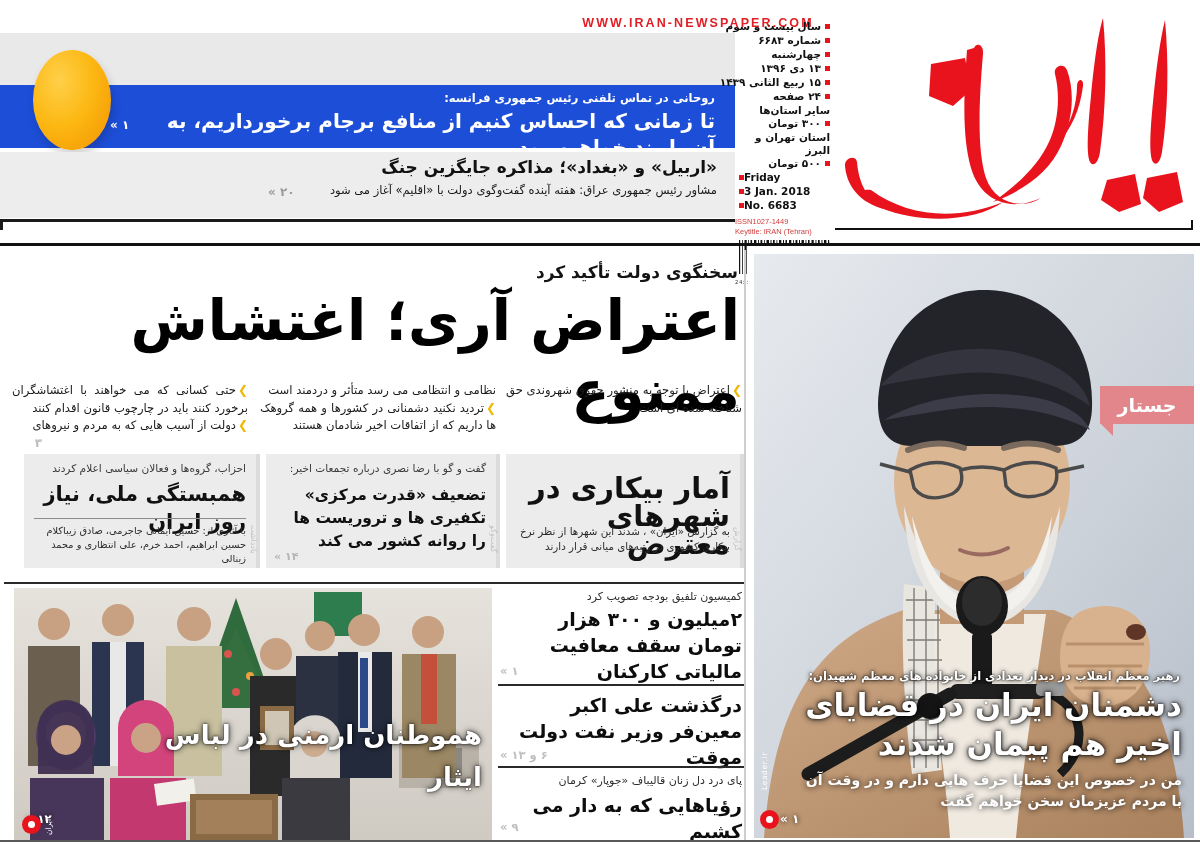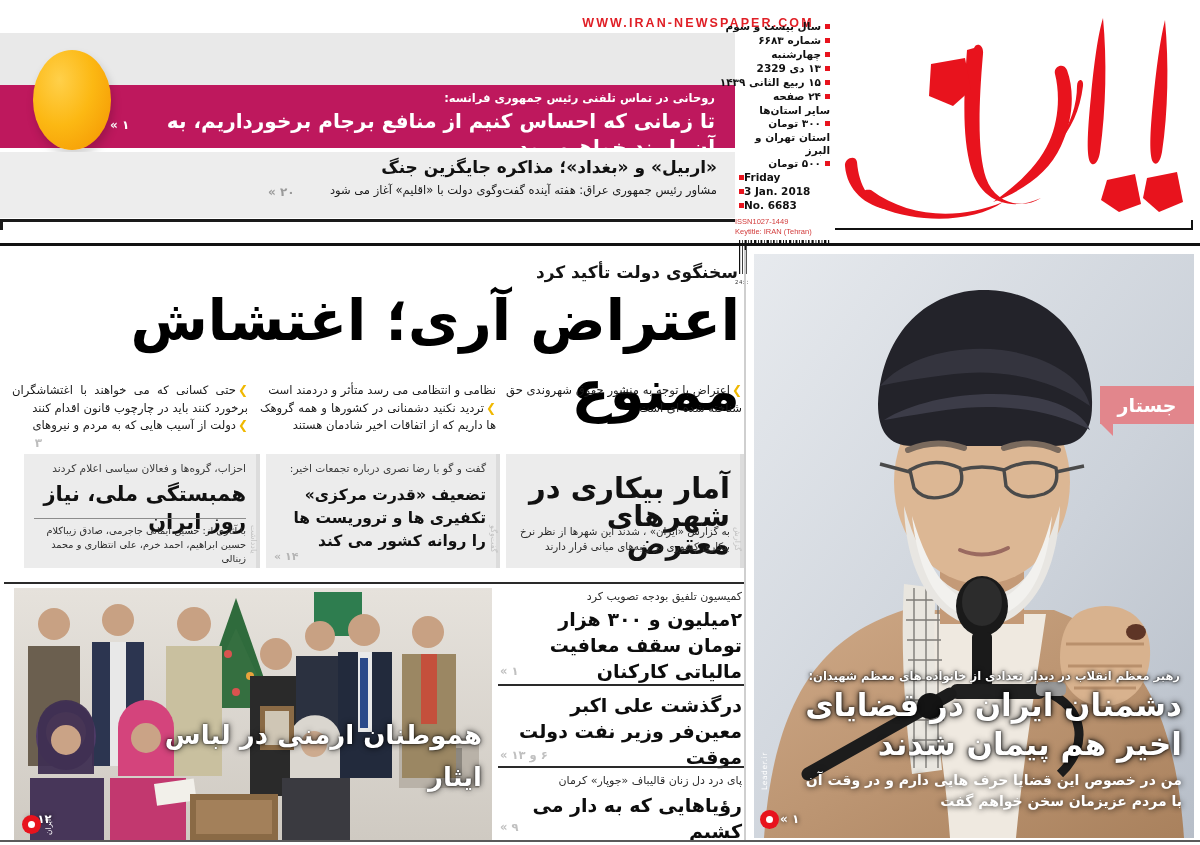--- a/index.html
+++ b/index.html
@@ -17,21 +17,21 @@
   .url-bar{
     position:absolute;right:292px;top:16px;width:420px;text-align:center;
     direction:ltr;
     font-family:"Liberation Sans",sans-serif;
     font-size:12.5px;letter-spacing:2.1px;font-weight:700;color:#e01f26;
   }
 
   .mh-left{position:absolute;left:0;top:33px;width:735px;height:205px;}
   .greyband{position:absolute;left:0;top:0;width:735px;height:52px;background:#e9e9e9;}
   .redband{
-    position:absolute;left:0;top:52px;width:735px;height:63px;background:#be185d;
+    position:absolute;left:0;top:52px;width:735px;height:63px;background:#1d4ed8;
   }
   .redband-inner{position:absolute;right:0;top:0;width:735px;height:63px;}
   .kicker-red{
     position:absolute;right:20px;top:6px;left:245px;text-align:right;
     font-size:11.5px;color:#ffffff;font-weight:700;letter-spacing:.2px;
   }
   .lead-red{
     position:absolute;right:20px;top:23px;left:150px;text-align:right;
     font-size:20px;line-height:26px;color:#ffffff;font-weight:700;
   }
@@ -264,21 +264,21 @@
       <div class="info-row">
           <span class="sq"></span>
           <span>شماره ۶۶۸۳</span>
         </div>
       <div class="info-row">
           <span class="sq"></span>
           <span>چهارشنبه</span>
         </div>
       <div class="info-row">
           <span class="sq"></span>
-          <span>۱۳ دی 2329</span>
+          <span>۱۳ دی ۱۳۹۶</span>
         </div>
       <div class="info-row">
           <span class="sq"></span>
           <span>۱۵ ربیع الثانی ۱۴۳۹</span>
         </div>
       <div class="info-row">
           <span class="sq"></span>
           <span>۲۴ صفحه</span>
         </div>
       <div class="info-plain">سایر استان‌ها</div>

